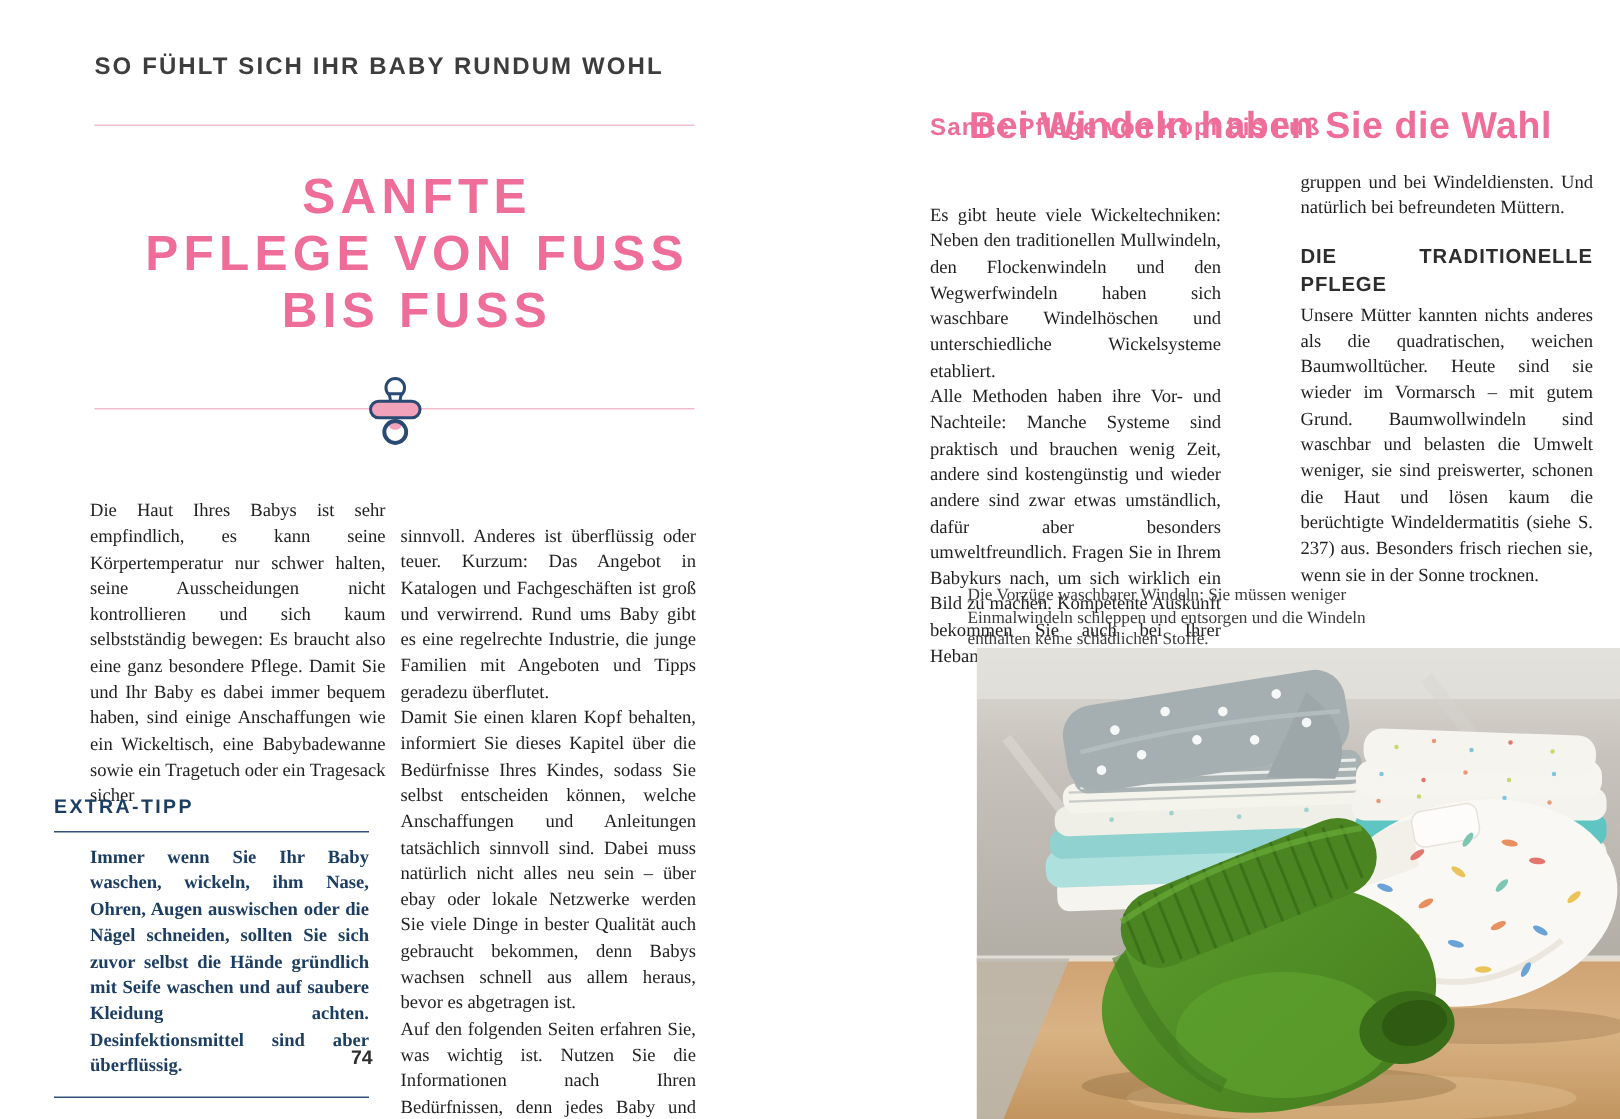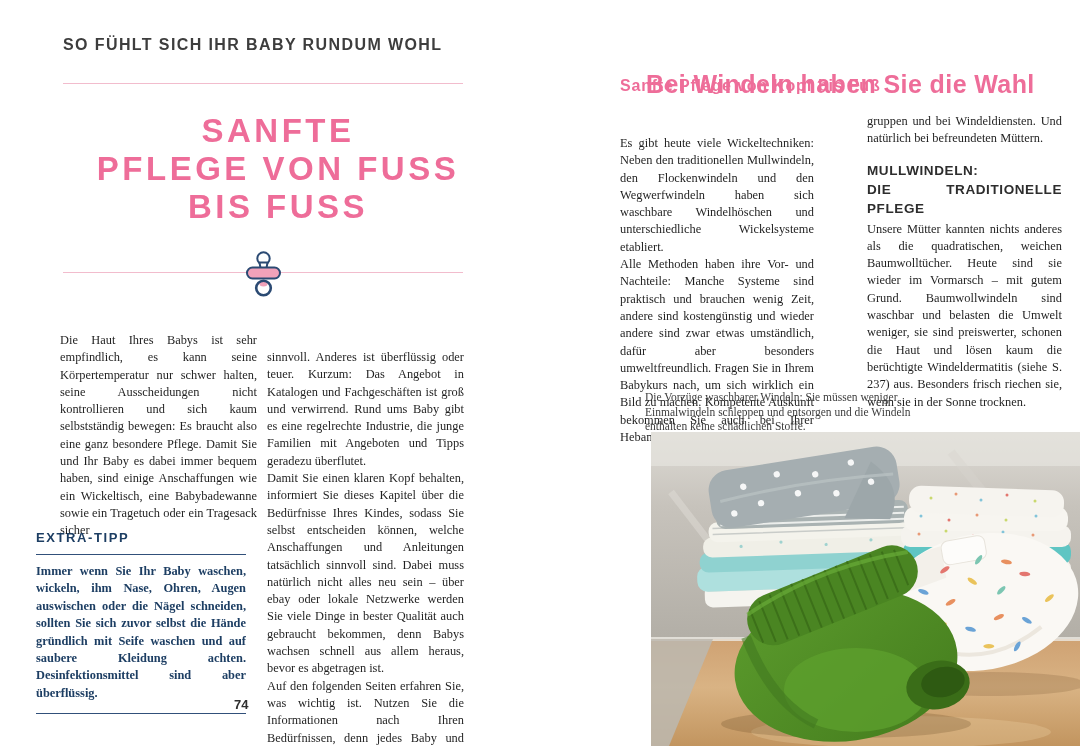--- a/index.html
+++ b/index.html
@@ -58,21 +58,21 @@
     </svg>
   </div>
 
   <div class="abs bodycol" style="left:60px;top:332px;width:197px;">
     <p>Die Haut Ihres Babys ist sehr empfindlich, es kann seine Körpertemperatur nur schwer halten, seine Ausscheidungen nicht kontrollieren und sich kaum selbstständig bewegen: Es braucht also eine ganz besondere Pflege. Damit Sie und Ihr Baby es dabei immer bequem haben, sind einige Anschaffungen wie ein Wickeltisch, eine Babybadewanne sowie ein Tragetuch oder ein Tragesack sicher</p>
   </div>
 
   <div class="abs" style="left:36px;top:530px;width:210px;">
     <div class="tip-title">EXTRA-TIPP</div>
     <div class="rule-navy" style="margin-top:9px;"></div>
-    <div class="tip-body" style="margin-top:8px;">Immer wenn Sie Ihr Baby waschen, wickeln, ihm Nase, Ohren, Augen auswischen oder die Nägel schneiden, sollten Sie sich zuvor selbst die Hände gründlich mit Seife waschen und auf saubere Kleidung achten. Desinfektionsmittel sind aber überflüssig.</div>
+    <div class="tip-body" style="margin-top:8px;margin-left:24px;">Immer wenn Sie Ihr Baby waschen, wickeln, ihm Nase, Ohren, Augen auswischen oder die Nägel schneiden, sollten Sie sich zuvor selbst die Hände gründlich mit Seife waschen und auf saubere Kleidung achten. Desinfektionsmittel sind aber überflüssig.</div>
     <div class="rule-navy" style="margin-top:11px;"></div>
   </div>
 
   <div class="abs bodycol" style="left:267px;top:349px;width:197px;">
     <p>sinnvoll. Anderes ist überflüssig oder teuer. Kurzum: Das Angebot in Katalogen und Fachgeschäften ist groß und verwirrend. Rund ums Baby gibt es eine regelrechte Industrie, die junge Familien mit Angeboten und Tipps geradezu überflutet.</p>
     <p>Damit Sie einen klaren Kopf behalten, informiert Sie dieses Kapitel über die Bedürfnisse Ihres Kindes, sodass Sie selbst entscheiden können, welche Anschaffungen und Anleitungen tatsächlich sinnvoll sind. Dabei muss natürlich nicht alles neu sein – über ebay oder lokale Netzwerke werden Sie viele Dinge in bester Qualität auch gebraucht bekommen, denn Babys wachsen schnell aus allem heraus, bevor es abgetragen ist.</p>
     <p>Auf den folgenden Seiten erfahren Sie, was wichtig ist. Nutzen Sie die Informationen nach Ihren Bedürfnissen, denn jedes Baby und jede Mutter ist ein bisschen anders.</p>
   </div>
 
   <div class="abs pagenum" style="left:234px;top:697px;">74</div>
@@ -83,21 +83,20 @@
 
   <div class="abs bodycol" style="left:620px;top:113px;width:194px;margin-top:22px;">
     <p>Es gibt heute viele Wickeltechniken: Neben den traditionellen Mullwindeln, den Flockenwindeln und den Wegwerfwindeln haben sich waschbare Windelhöschen und unterschiedliche Wickelsysteme etabliert.</p>
     <p>Alle Methoden haben ihre Vor- und Nachteile: Manche Systeme sind praktisch und brauchen wenig Zeit, andere sind kostengünstig und wieder andere sind zwar etwas umständlich, dafür aber besonders umweltfreundlich. Fragen Sie in Ihrem Babykurs nach, um sich wirklich ein Bild zu machen. Kompetente Auskunft bekommen Sie auch bei Ihrer Hebamme, bei Still- und Krabbel-</p>
   </div>
 
   <div class="abs bodycol" style="left:826px;top:113px;width:195px;margin-left:41px;">
     <p>gruppen und bei Windeldiensten. Und natürlich bei befreundeten Müttern.</p>
     <div class="col2-gap"></div>
     <div class="subheading">
-      <div>MULLWINDELN:</div>
       <div>DIE TRADITIONELLE PFLEGE</div>
     </div>
     <p style="margin-top:3px;">Unsere Mütter kannten nichts anderes als die quadratischen, weichen Baumwolltücher. Heute sind sie wieder im Vormarsch – mit gutem Grund. Baumwollwindeln sind waschbar und belasten die Umwelt weniger, sie sind preiswerter, schonen die Haut und lösen kaum die berüchtigte Windeldermatitis (siehe S. 237) aus. Besonders frisch riechen sie, wenn sie in der Sonne trocknen.</p>
   </div>
 
   <div class="abs caption" style="left:645px;top:390px;width:305px;">Die Vorzüge waschbarer Windeln: Sie müssen weniger Einmalwindeln schleppen und entsorgen und die Windeln enthalten keine schädlichen Stoffe.</div>
 
   <div class="abs photo-frame" style="left:651px;top:432px;width:429px;height:314px;">
     <svg width="429" height="314" viewBox="0 0 429 314">
       <defs>

